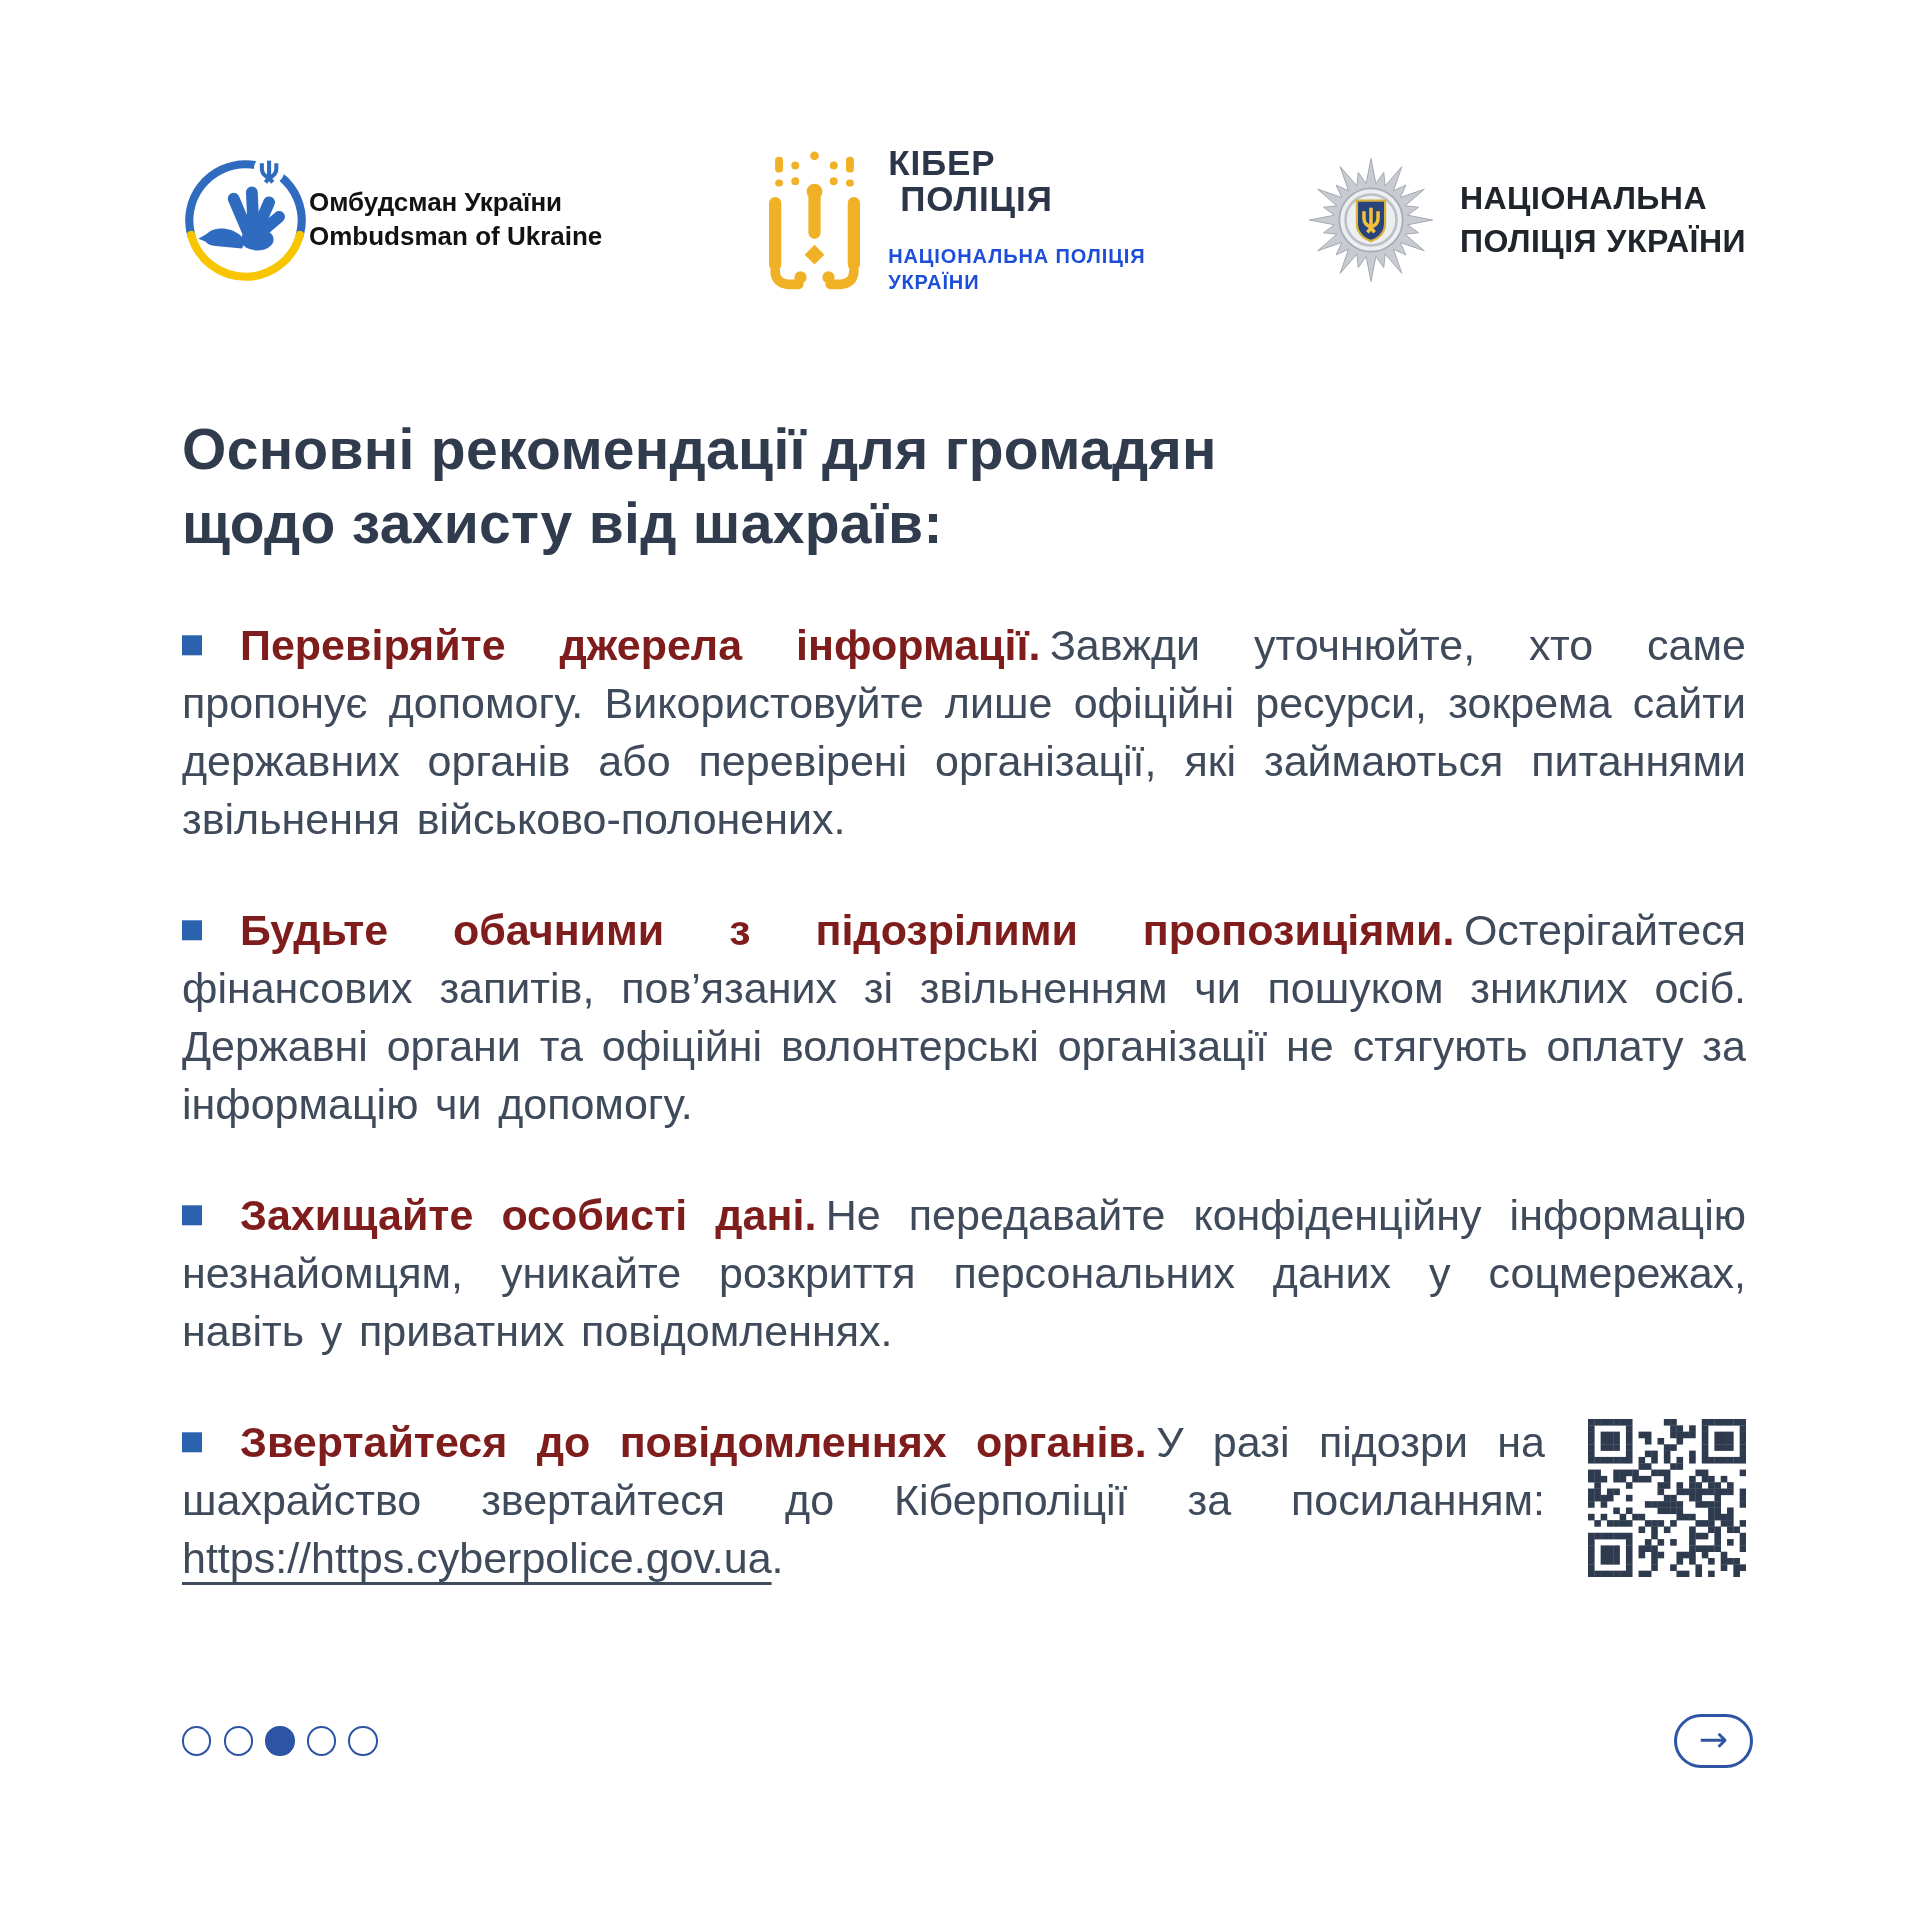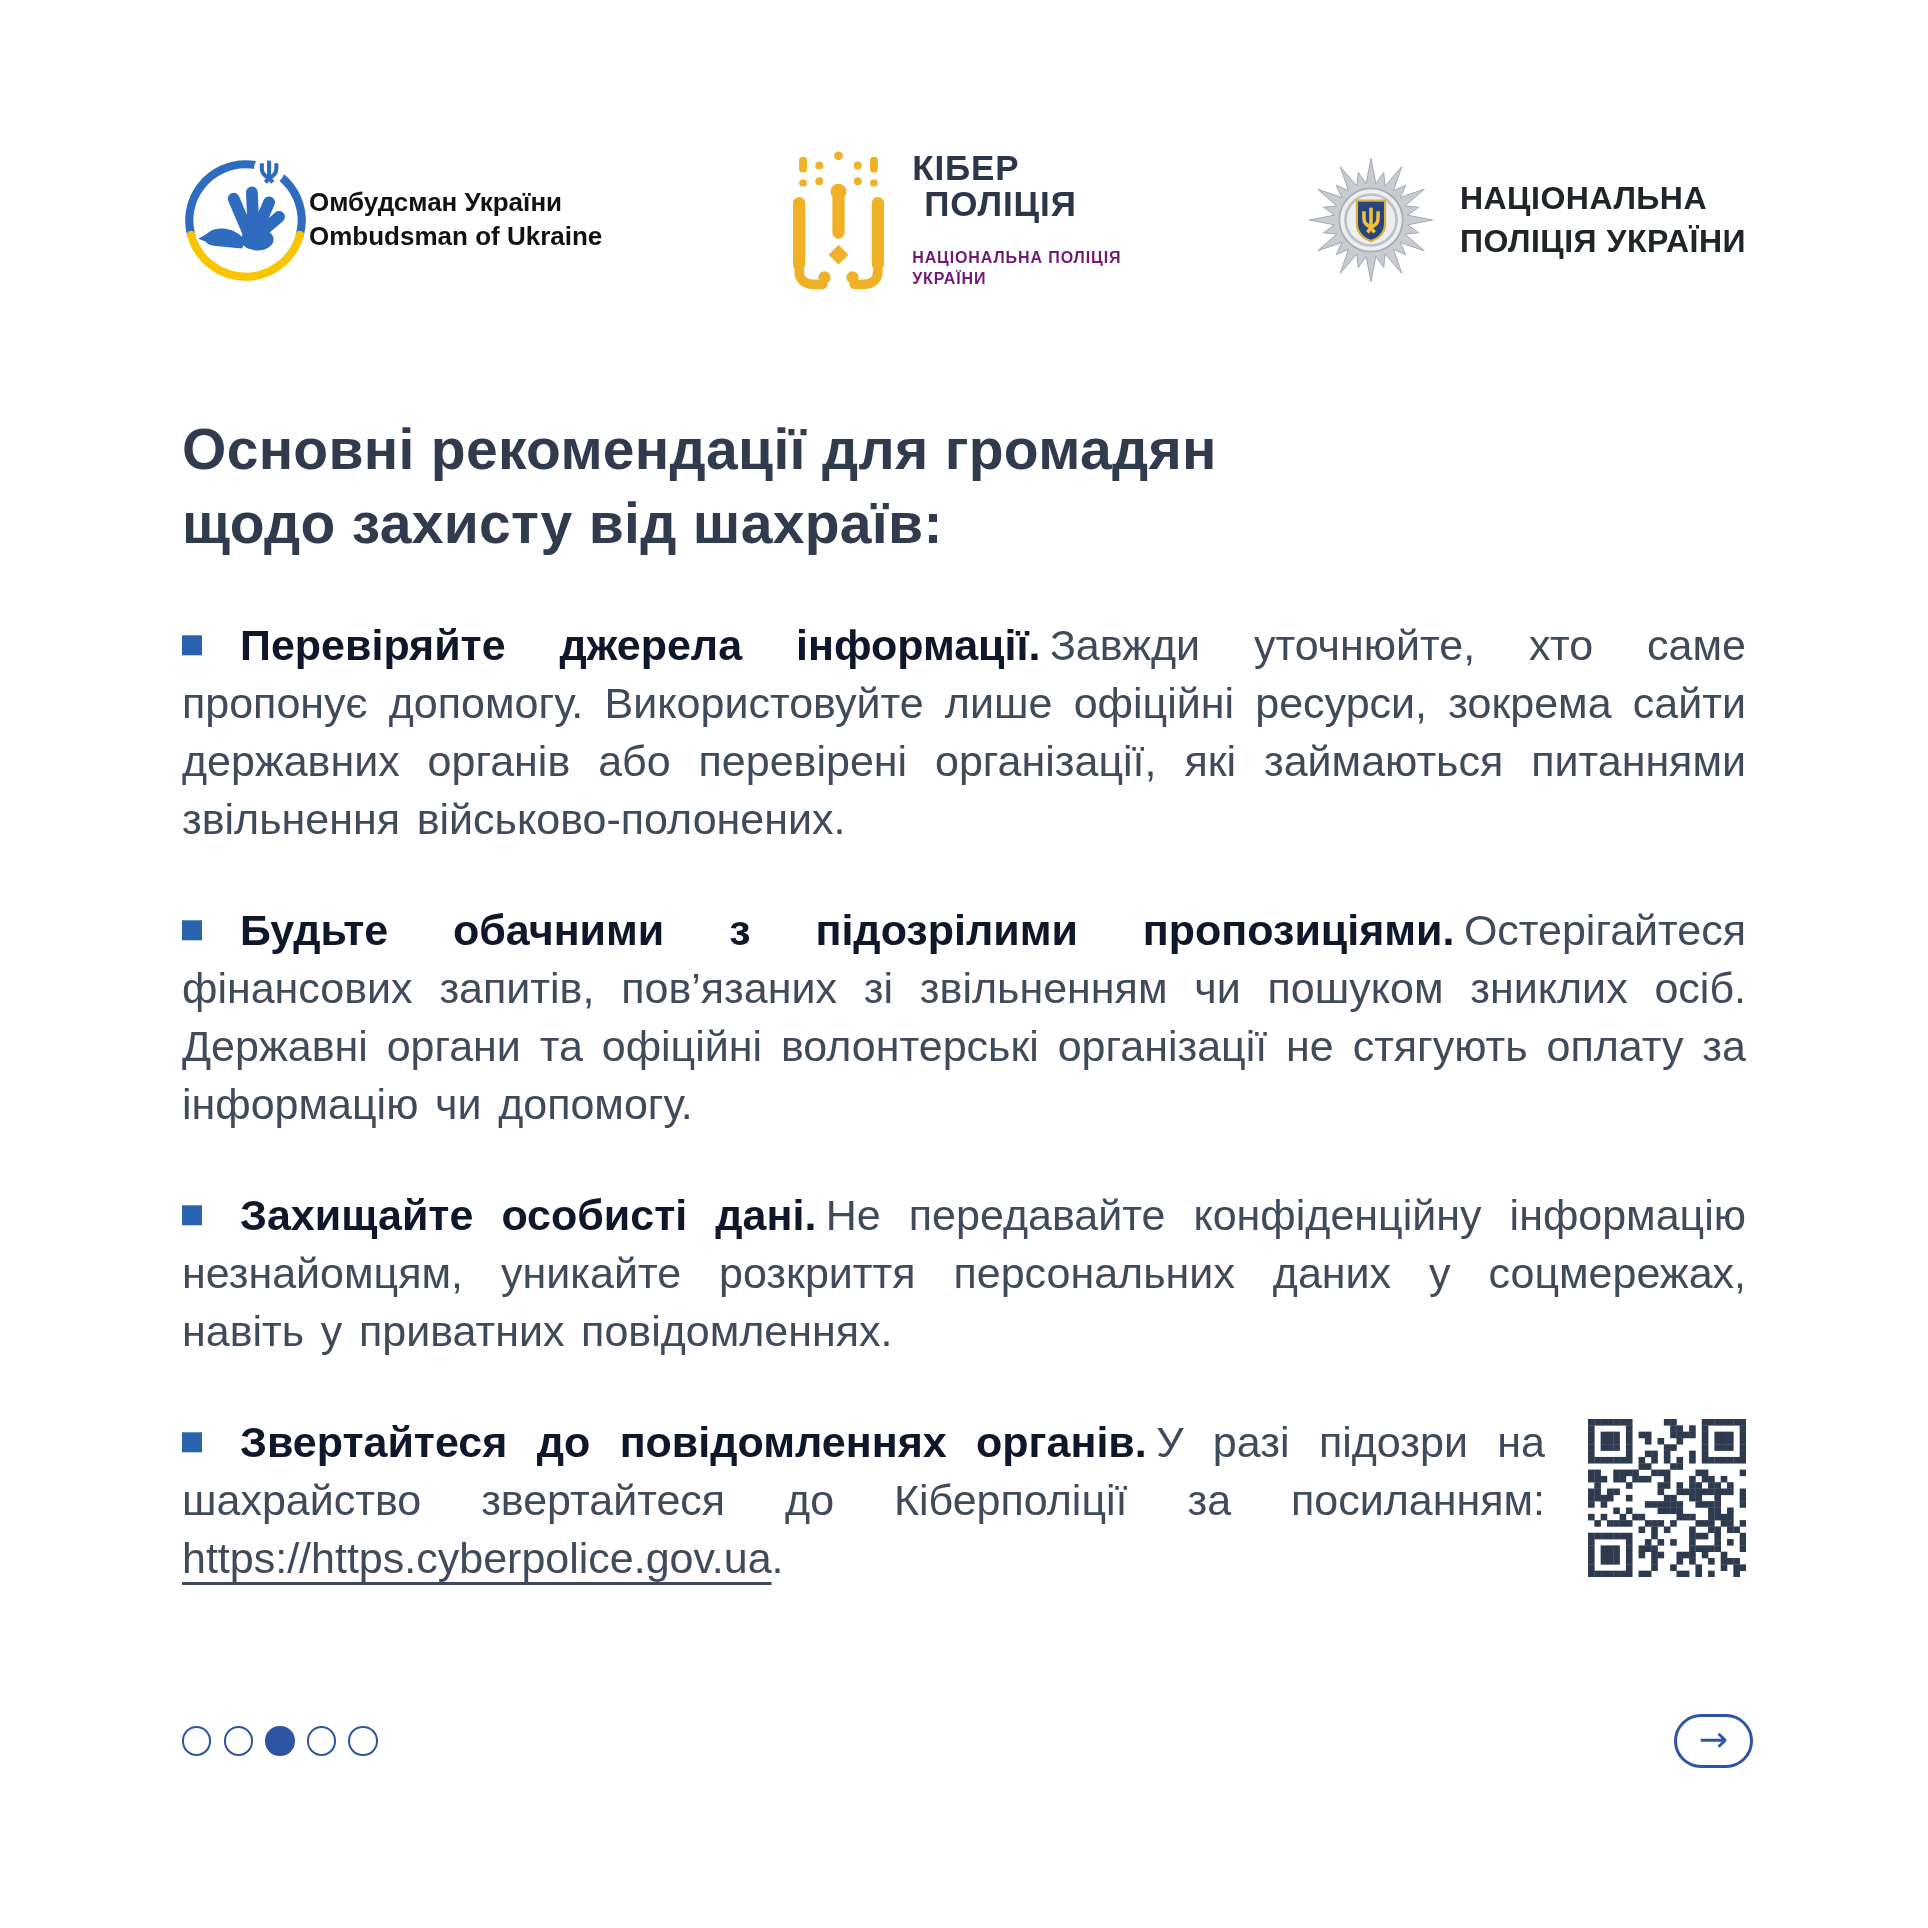--- a/index.html
+++ b/index.html
@@ -8,29 +8,29 @@
     font-family:"Liberation Sans", sans-serif;overflow:hidden;
   }
   .content{padding:0 182px;}
   
   .header{display:flex;justify-content:space-between;align-items:center;margin-top:139px;height:162px;}
   .logo-group{display:flex;align-items:center;}
   .omb-text{font-size:26px;font-weight:bold;color:#121212;line-height:1.3;}
   .cyber-text{margin-left:21px;}
   .cyber-main{font-size:35px;font-weight:bold;color:#2b3648;line-height:1.02;letter-spacing:0.9px;}
   .cyber-main.l2{margin-left:12px;}
-  .cyber-sub{font-size:16px;color:#701a75;letter-spacing:0.9px;margin-top:27px;line-height:1.3;font-weight:bold;}
+  .cyber-sub{font-size:20px;color:#1d4ed8;letter-spacing:0.9px;margin-top:27px;line-height:1.3;font-weight:bold;}
   .nat-text{margin-left:22.6px;font-size:32px;font-weight:bold;color:#20242b;line-height:1.35;letter-spacing:0.5px;}
   
   .title{margin-top:111px;font-size:57px;font-weight:bold;color:#303b4d;line-height:1.3;letter-spacing:0.3px;}
   
   .bullets{margin-top:56px;}
   .bullet{font-size:43px;line-height:58px;color:#3f4a5b;text-align:justify;margin:0 0 53px 0;word-spacing:4.7px;}
   .sq{display:inline-block;width:20px;height:20px;background:#2a62ae;margin-right:38px;transform:translateY(-4.7px);}
-  .lead{color:#0f172a;font-weight:bold;margin-right:9.4px;}
+  .lead{color:#7f1d1d;font-weight:bold;margin-right:9.4px;}
   .cyberlink{color:inherit;text-decoration:underline;text-decoration-thickness:2.8px;text-underline-offset:8.5px;cursor:pointer;}
   .bullet4-wrap{overflow:hidden;}
   .qr-wrap{float:right;width:158px;height:158px;margin:5.6px 0 9.4px 43px;}
   
   .footer{position:absolute;left:182px;right:175px;top:1714px;display:flex;justify-content:space-between;align-items:center;}
   .dots{display:flex;align-items:center;}
   .dot{width:25.4px;height:25.4px;border:2.8px solid #2d55a4;border-radius:50%;margin-right:12.2px;background:#fff;cursor:pointer;}
   .dot.active{background:#2d55a4;}
   .next-btn{width:79px;height:54px;border:3.3px solid #2d55a4;border-radius:27px;background:#fff;color:#2d55a4;
     display:flex;align-items:center;justify-content:center;font-size:35px;line-height:1;cursor:pointer;

